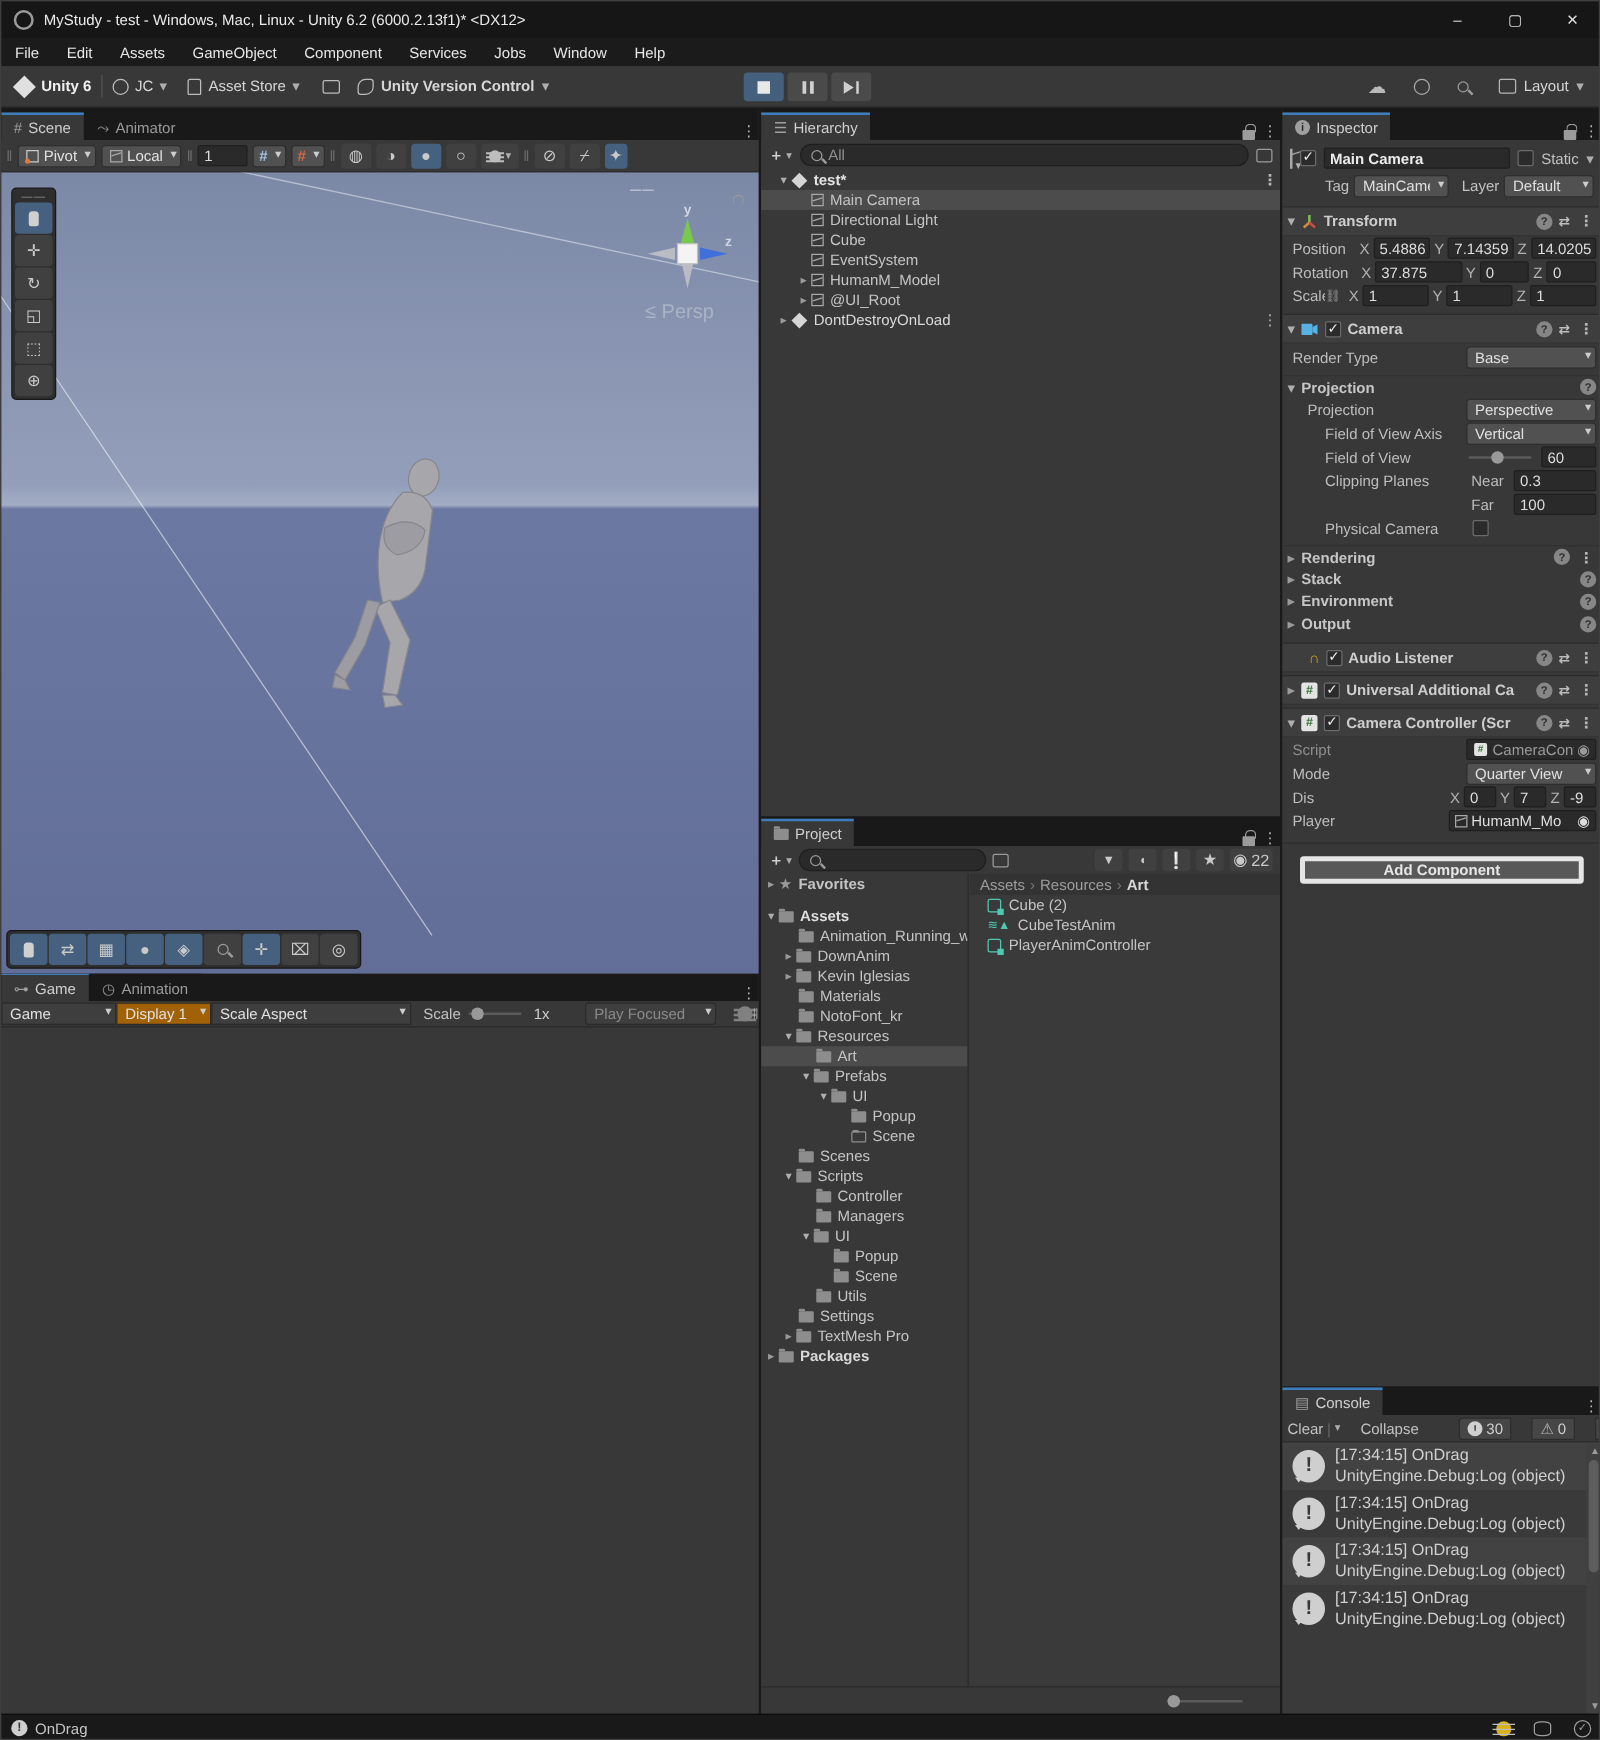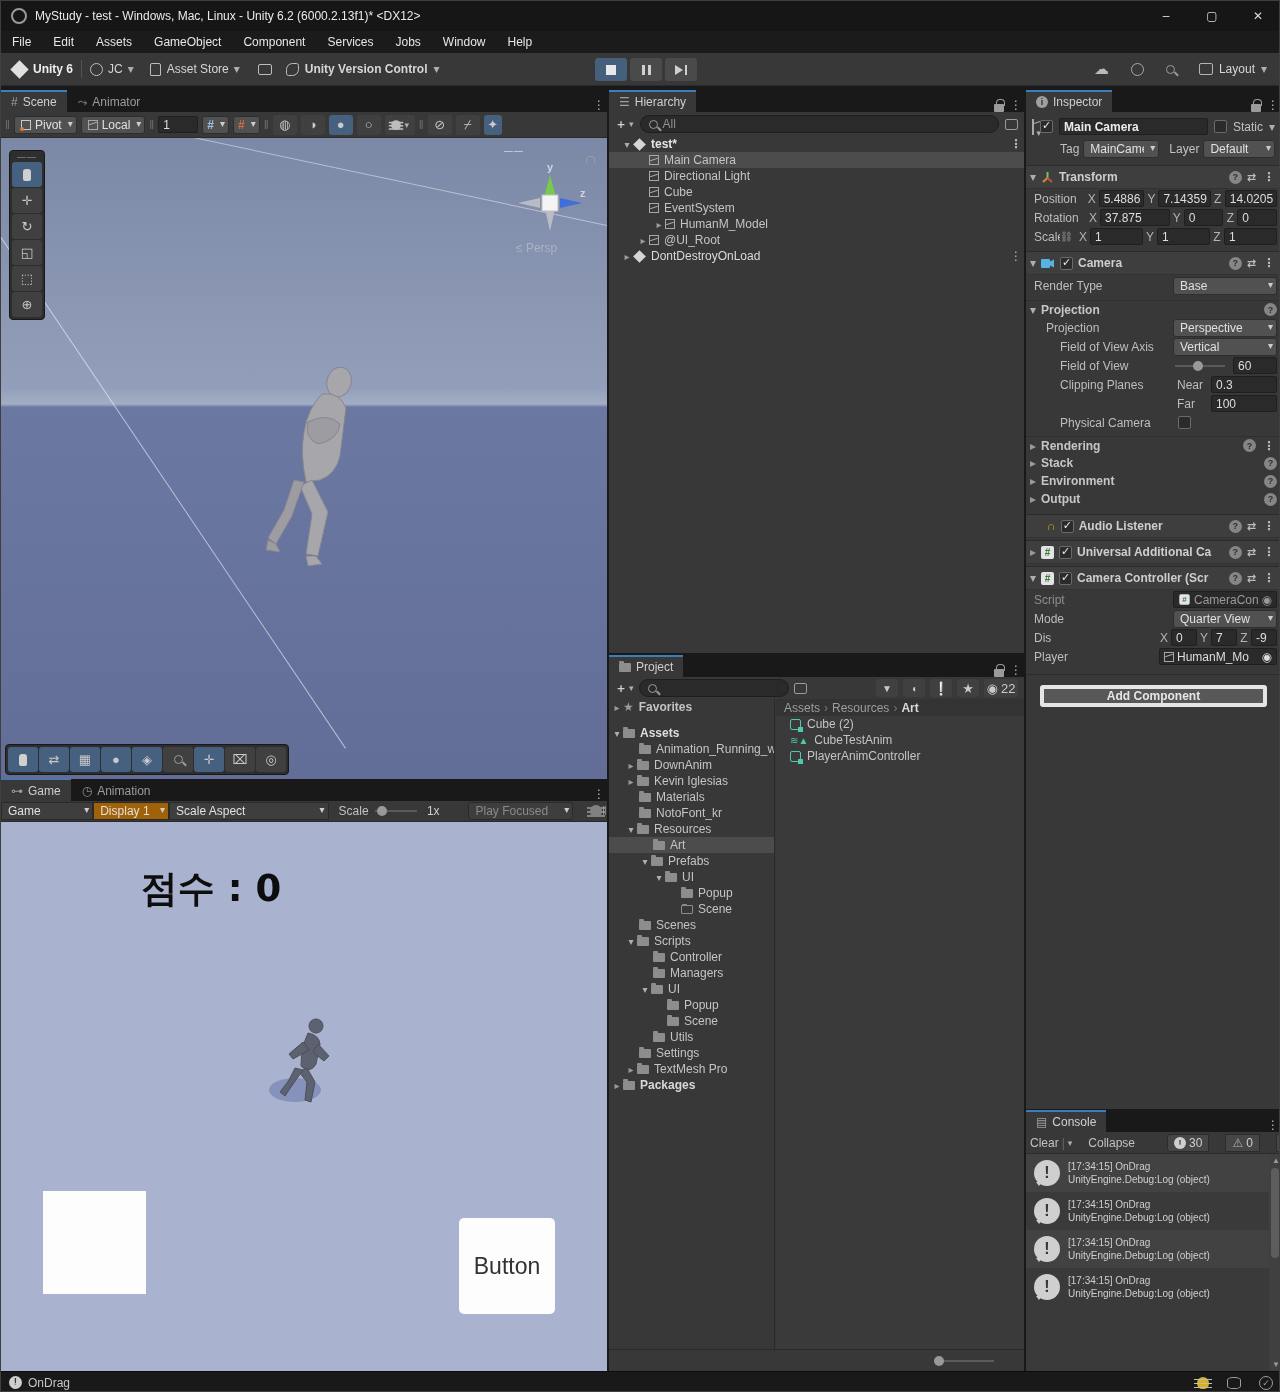--- a/index.html
+++ b/index.html
@@ -67,21 +67,21 @@
   .toolcol{background:#2e2e2e;border:1px solid #181818;border-radius:4px;padding:2px;display:flex;flex-direction:column;gap:1px}
   .tbtn{width:30px;height:25px;border-radius:3px;display:flex;align-items:center;justify-content:center;color:#c9c9c9;font-size:13px;background:#404040}
   .tbtn.on{background:#46607f}
   .hbar{display:flex;gap:1px;background:#2e2e2e;border:1px solid #181818;border-radius:4px;padding:2px}
   .handicon{width:12px;height:12px;position:relative}
   .handicon::before{content:"";position:absolute;left:2px;top:0;width:8px;height:12px;background:#d0d0d0;border-radius:3px 3px 2px 2px}
   .bugico{width:12px;height:12px;border-radius:50% 50% 45% 45%;background:#bdbdbd;position:relative}
   .bugico::before{content:"";position:absolute;left:-3px;top:2px;width:18px;height:1.5px;background:#bdbdbd;box-shadow:0 4px 0 #bdbdbd,0 8px 0 #bdbdbd}
   .countbtn{height:18px;display:flex;align-items:center;gap:3px;background:#464646;border:1px solid #2c2c2c;padding:0 6px;color:#cfcfcf}
   .logrow{display:flex;align-items:center;gap:8px;padding:4px 8px;height:38px}
-  .logtxt{font-size:10px;color:#cfcfcf;line-height:1.3}
+  .logtxt{font-size:13px;color:#cfcfcf;line-height:1.3}
 </style>
 </head>
 <body>
 
 <div class="win">
 
   <div class="abs titlebar">
     <span class="abs" style="left:10px;top:7px;width:16px;height:16px;border:2px solid #9a9a9a;border-radius:50%"></span>
     <span style="margin-left:34px">MyStudy - test - Windows, Mac, Linux - Unity 6.2 (6000.2.13f1)* &lt;DX12&gt;</span>
     <span class="grow"></span>
@@ -209,21 +209,21 @@
       <span class="abs lockico" style="left:84px;top:18px"></span>
       <svg class="abs" style="left:18px;top:14px" width="72" height="80" viewBox="0 0 72 80">
         <text x="36" y="14" fill="#cfd6e2" font-size="11" font-weight="bold" text-anchor="middle">y</text>
         <polygon points="36,18 30,40 42,40" fill="#79c94c"></polygon>
         <polygon points="68,46 46,41 46,51" fill="#3f6fd8"></polygon>
         <text x="66" y="40" fill="#cfd6e2" font-size="11" font-weight="bold">z</text>
         <polygon points="4,46 26,41 26,51" fill="#b9bcc4"></polygon>
         <polygon points="36,74 31,52 41,52" fill="#b9bcc4"></polygon>
         <rect x="28" y="38" width="16" height="16" fill="#f4f4f4" stroke="#c2c2c2"></rect>
       </svg>
-      <span class="abs" style="left:20px;top:98px;color:#aab3c6;font-size:12px">≤ <span>Persp</span></span>
+      <span class="abs" style="left:20px;top:98px;color:#aab3c6;font-size:16px">≤ <span>Persp</span></span>
     </div>
 
     <svg class="abs" style="left:255px;top:222px" width="125" height="225" viewBox="0 0 125 225">
       <g fill="#a7a7ab" stroke="#86868e" stroke-width="1">
         <ellipse cx="83" cy="22" rx="12" ry="15" transform="rotate(16 83 22)"></ellipse>
         <path d="M66 34 Q84 32 90 48 L84 96 Q80 114 64 120 L50 122 Q44 94 48 72 Q52 48 66 34 Z"></path>
         <path d="M52 62 Q72 52 84 64 Q82 80 62 84 Q48 78 52 62 Z" fill="#9c9ca2"></path>
         <path d="M56 120 L72 152 L62 196 L50 194 L56 154 L44 126 Z"></path>
         <path d="M48 122 L36 156 L20 184 L12 178 L28 150 L38 120 Z" fill="#9c9ca2"></path>
         <path d="M60 196 L66 204 L52 206 L50 196 Z"></path>
@@ -278,38 +278,20 @@
     <span style="width:30px"></span>
     <span class="dd" style="color:#8a8a8a;background:#3e3e3e;border-color:#2a2a2a;width:108px">
         <span>Play Focused</span>
       </span>
     <span style="width:18px"></span>
     <span class="bugico" style="opacity:.55"></span>
     <span class="grow"></span>
     <span style="color:#8a8a8a">‖</span>
   </div>
 
-  <div class="abs" style="left:0;top:821px;width:606px;height:549px;background:#a9b2ce;overflow:hidden">
-    <div class="abs" style="left:30px;top:42px;width:360px;font-size:37px;font-weight:bold;color:#0d0d0d;text-align:center;font-family:'DejaVu Sans','Liberation Sans',sans-serif">점수 : 0</div>
-
-    <svg class="abs" style="left:262px;top:190px" width="90" height="100" viewBox="0 0 90 100">
-      <ellipse cx="32" cy="78" rx="26" ry="12" fill="#7e89b8" opacity=".8"></ellipse>
-      <g fill="#5d6270" stroke="#4c505c" stroke-width="1">
-        <circle cx="53" cy="14" r="7"></circle>
-        <path d="M45 21 Q56 23 57 32 L53 52 Q50 58 43 58 L38 54 Q38 36 45 21 Z"></path>
-        <path d="M40 30 L26 42 L30 47 L46 38 Z"></path>
-        <path d="M55 32 L66 44 L61 49 L50 40 Z"></path>
-        <path d="M44 56 L52 70 L48 90 L42 88 L44 70 L36 60 Z"></path>
-        <path d="M40 58 L30 72 L22 84 L17 80 L26 68 L32 56 Z"></path>
-      </g>
-    </svg>
-
-    <div class="abs" style="left:42px;top:369px;width:103px;height:103px;background:#fdfdfd"></div>
-    <div class="abs" style="left:458px;top:396px;width:96px;height:96px;background:#fdfdfd;border-radius:5px;display:flex;align-items:center;justify-content:center;color:#323232;font-size:23px">Button</div>
-  </div>
 
   <div class="abs" style="left:606px;top:85px;width:2px;height:1285px;background:#191919"></div>
   <div class="abs tabbar" style="left:608px;top:85px;width:415px;height:26px;padding-top:4px">
     <span class="tab active">
         <span style="color:#9f9f9f">☰</span>
         <span>Hierarchy</span>
       </span>
     <span class="grow"></span>
     <span class="lockico"></span>
     <span class="kebab"></span>
@@ -339,21 +321,21 @@
         <span>Directional Light</span>
       </div>
     <div class="treerow" style="padding-left:40px">
         <span class="cubeico"></span>
         <span>Cube</span>
       </div>
     <div class="treerow" style="padding-left:40px">
         <span class="cubeico"></span>
         <span>EventSystem</span>
       </div>
-    <div class="treerow" style="padding-left:44px">
+    <div class="treerow" style="padding-left:28px">
         <span class="ar carR"></span>
         <span class="cubeico"></span>
         <span>HumanM_Model</span>
       </div>
     <div class="treerow" style="padding-left:28px">
         <span class="ar carR"></span>
         <span class="cubeico"></span>
         <span>@UI_Root</span>
       </div>
     <div class="treerow" style="padding-left:12px;color:#dadada">

